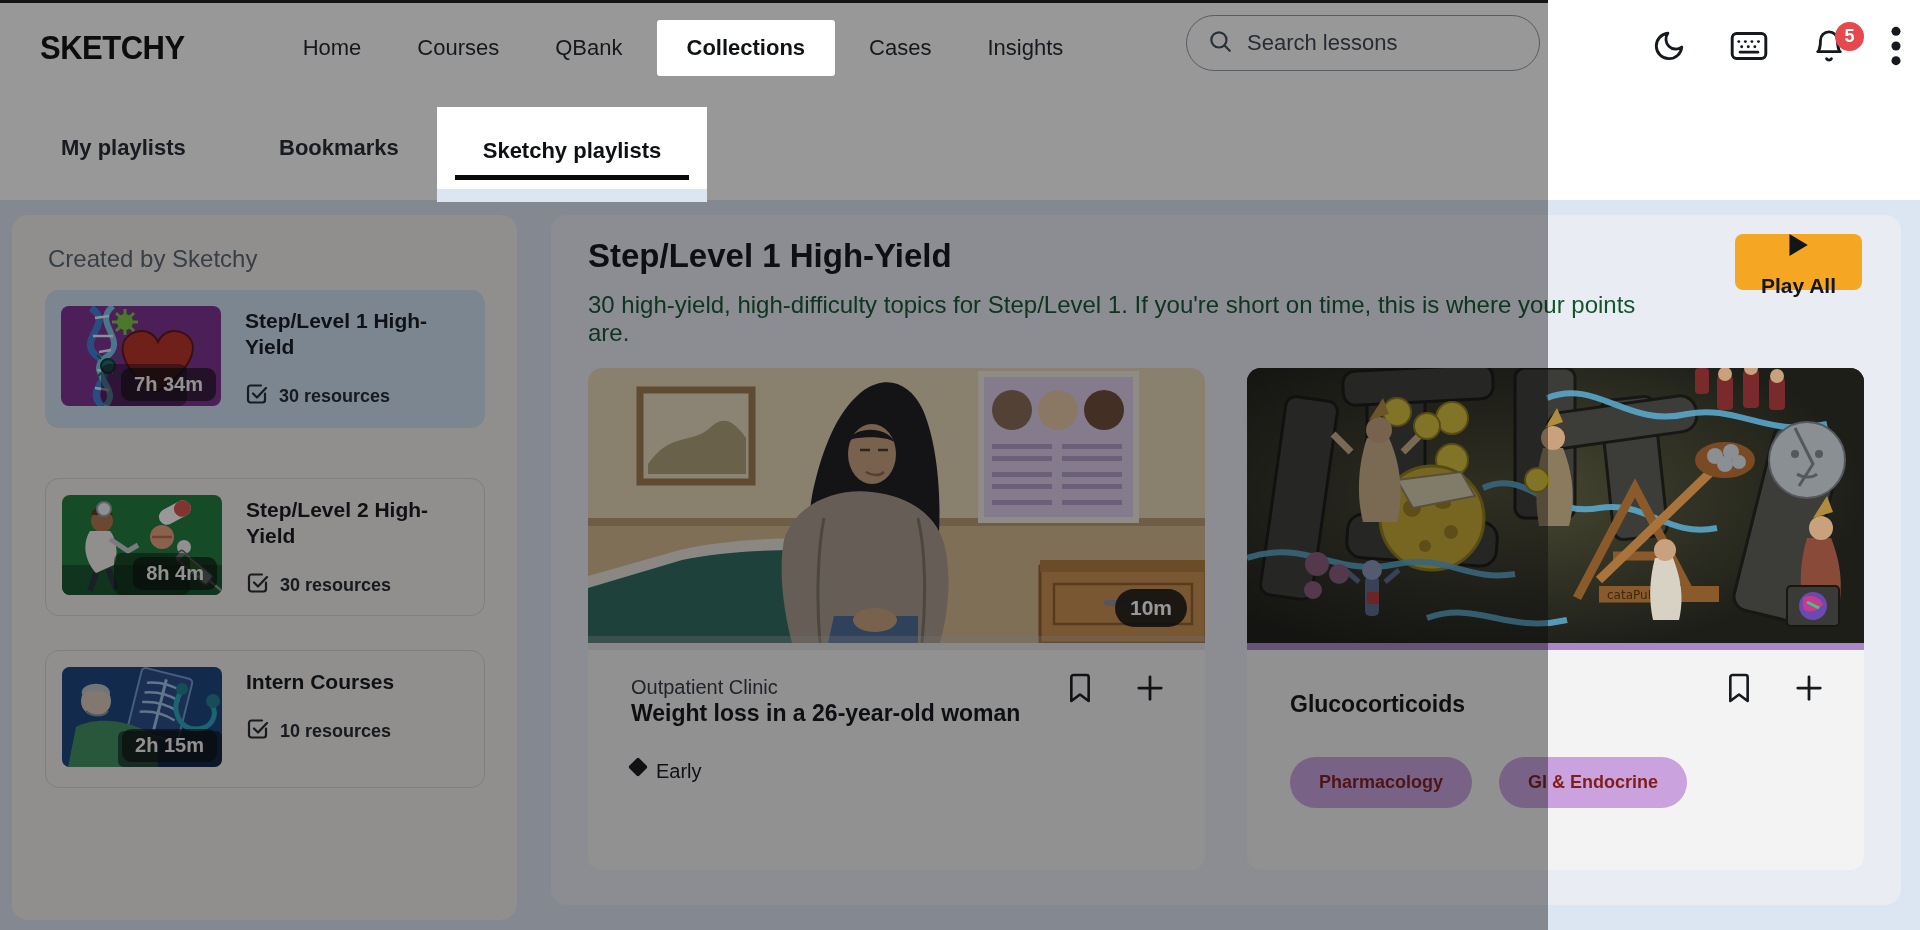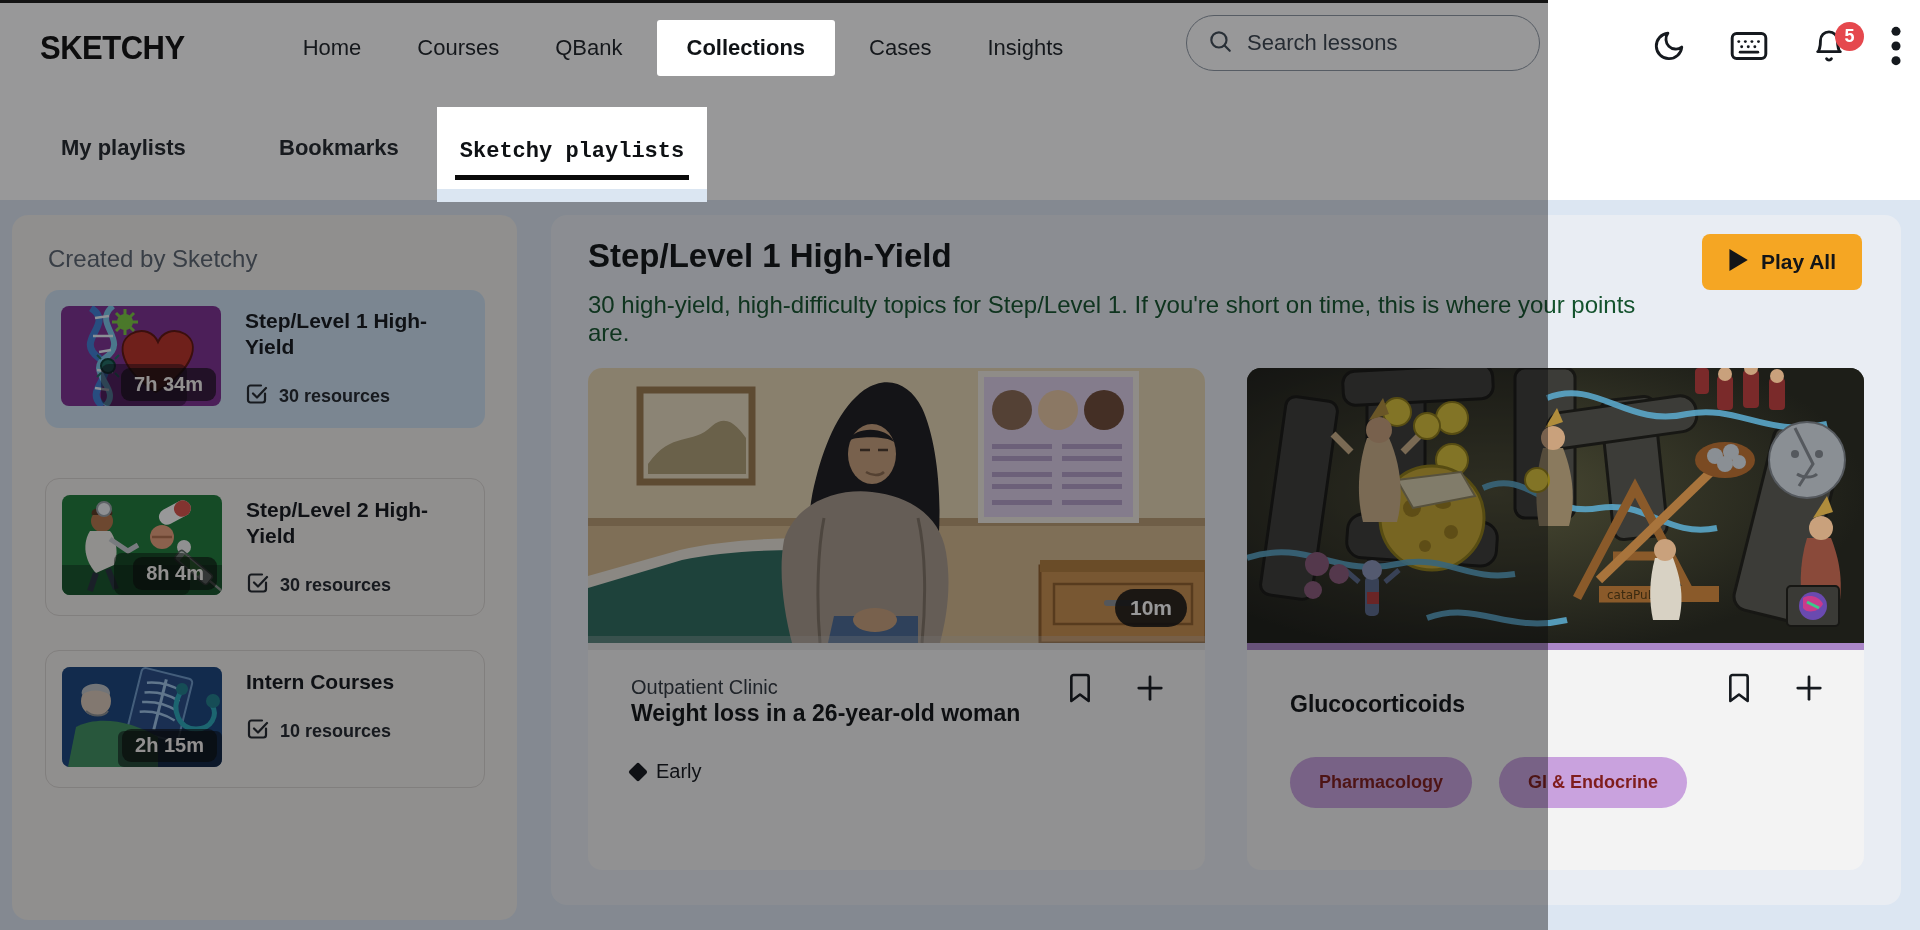--- a/index.html
+++ b/index.html
@@ -24,21 +24,21 @@
   .nav-icons { position:absolute; right:18px; top:0; height:95px; display:flex; align-items:center; gap:44px; }
   .icon-btn { position:relative; background:none; border:none; cursor:pointer; display:flex; align-items:center; justify-content:center; padding:0; }
   .bell-badge { position:absolute; right:-18px; top:-6px; min-width:29px; height:29px; border-radius:15px; background:#e5484d; color:#ffffff; font-size:18px; font-weight:700; display:flex; align-items:center; justify-content:center; padding:0 6px; }
 
   
   .tabbar { position:absolute; left:0; top:95px; width:1920px; height:105px; background:#ffffff; }
   .tab { position:absolute; top:0; height:105px; display:flex; align-items:center; font-size:22px; font-weight:700; color:#23282e; cursor:pointer; }
   .tab-myplaylists { left:61px; }
   .tab-bookmarks  { left:279px; }
   .spotlight-tab { position:absolute; left:437px; top:12px; width:270px; height:95px; background:#ffffff; border-bottom:13px solid #dbe6f2; z-index:50; }
-  .spotlight-tab .tab { position:relative; top:0; height:88px; width:100%; justify-content:center; color:#0e1114;font-family:Liberation Mono, monospace; }
+  .spotlight-tab .tab { position:relative; top:0; height:88px; width:100%; justify-content:center; color:#0e1114; }
   .tab-underline { position:absolute; left:18px; right:18px; bottom:9px; height:5px; background:#0a0a0a; }
 
   
   .page { position:absolute; left:0; top:200px; width:1920px; height:730px; background:#dce6f2; }
 
   
   .sidebar { position:absolute; left:12px; top:15px; width:505px; height:705px; background:#f1efec; border-radius:16px; }
   .side-label { position:absolute; left:36px; top:30px; font-size:24px; color:#5b6570; }
   .side-card { position:absolute; left:33px; width:440px; height:138px; border-radius:14px; display:flex; align-items:flex-start; padding:16px; cursor:pointer; }
   .side-card.selected { background:#cde1f2; }
@@ -48,36 +48,36 @@
   .thumb svg { display:block; }
   .duration-badge { position:absolute; right:5px; bottom:5px; background:rgba(8,10,8,0.62); color:#f5f2ef; font-size:20px; font-weight:700; padding:5px 13px; border-radius:9px; }
   .side-info { margin-left:24px; padding-top:2px; }
   .side-title { font-size:21px; line-height:26px; font-weight:700; color:#14181d; max-width:230px; }
   .side-res { display:flex; align-items:center; gap:10px; margin-top:22px; font-size:18px; font-weight:600; color:#22272d; }
 
   
   .panel { position:absolute; left:551px; top:15px; width:1350px; height:690px; background:#e9edf3; border-radius:16px; }
   .panel-title { position:absolute; left:37px; top:22px; font-size:33px; font-weight:800; color:#101316; }
   .panel-desc { position:absolute; left:37px; top:76px; font-size:24px; color:#14532d; width:1050px; }
-  .play-all { position:absolute; right:39px; top:19px; height:56px; padding:0 26px; background:#f5a623; border:none; border-radius:8px; display:flex; align-items:center; gap:13px; font-size:21px; font-weight:700; color:#131518; cursor:pointer; font-family:inherit; }
+  .play-all { position:absolute; right:39px; top:19px; height:56px; padding:0 26px; background:#f5a623; border:none; border-radius:8px; display:flex; align-items:center; gap:13px; font-size:21px; font-weight:700; color:#131518; cursor:pointer; font-family:inherit;flex-direction:column; }
 
   .cards { position:absolute; left:37px; top:153px; display:flex; gap:42px; }
   .card { position:relative; width:617px; height:502px; background:#f3f3f3; border-radius:14px; overflow:hidden; cursor:pointer; }
   .card-img { position:relative; width:617px; height:275px; }
   .card-img svg { display:block; }
   .img-badge { position:absolute; right:18px; bottom:16px; background:rgba(18,18,18,0.88); color:#ffffff; font-size:21px; font-weight:700; padding:7px 15px; border-radius:19px; }
   .progress { width:100%; height:7px; background:#e3e3e3; }
   .progress .fill { height:100%; background:#ab87c8; }
   .card-body { position:relative; padding:26px 40px 0 43px; }
   .card-sub { font-size:20px; color:#30373f; }
   .card-title { font-size:23px; line-height:29px; font-weight:700; color:#101316; max-width:420px; }
   .card-title.solo { margin-top:14px; }
   .card-actions { position:absolute; top:22px; right:40px; display:flex; align-items:center; gap:42px; }
   .act-btn { background:none; border:none; cursor:pointer; padding:0; display:flex; }
-  .status-row { display:flex; align-items:center; gap:11px; margin-top:32px; font-size:20px; color:#14181d; }
+  .status-row { display:flex; gap:11px; margin-top:32px; font-size:20px; color:#14181d; }
   .diamond { width:14px; height:14px; background:#14181d; transform:rotate(45deg); border-radius:2px; }
   .tag-row { display:flex; gap:27px; margin-top:38px; }
   .tag { background:#c9a2de; color:#7f1d1d; font-size:18px; font-weight:700; padding:15px 29px; border-radius:27px; }
 </style>
 </head>
 <body>
 
 <div class="screen">
 
   <header class="nav">

